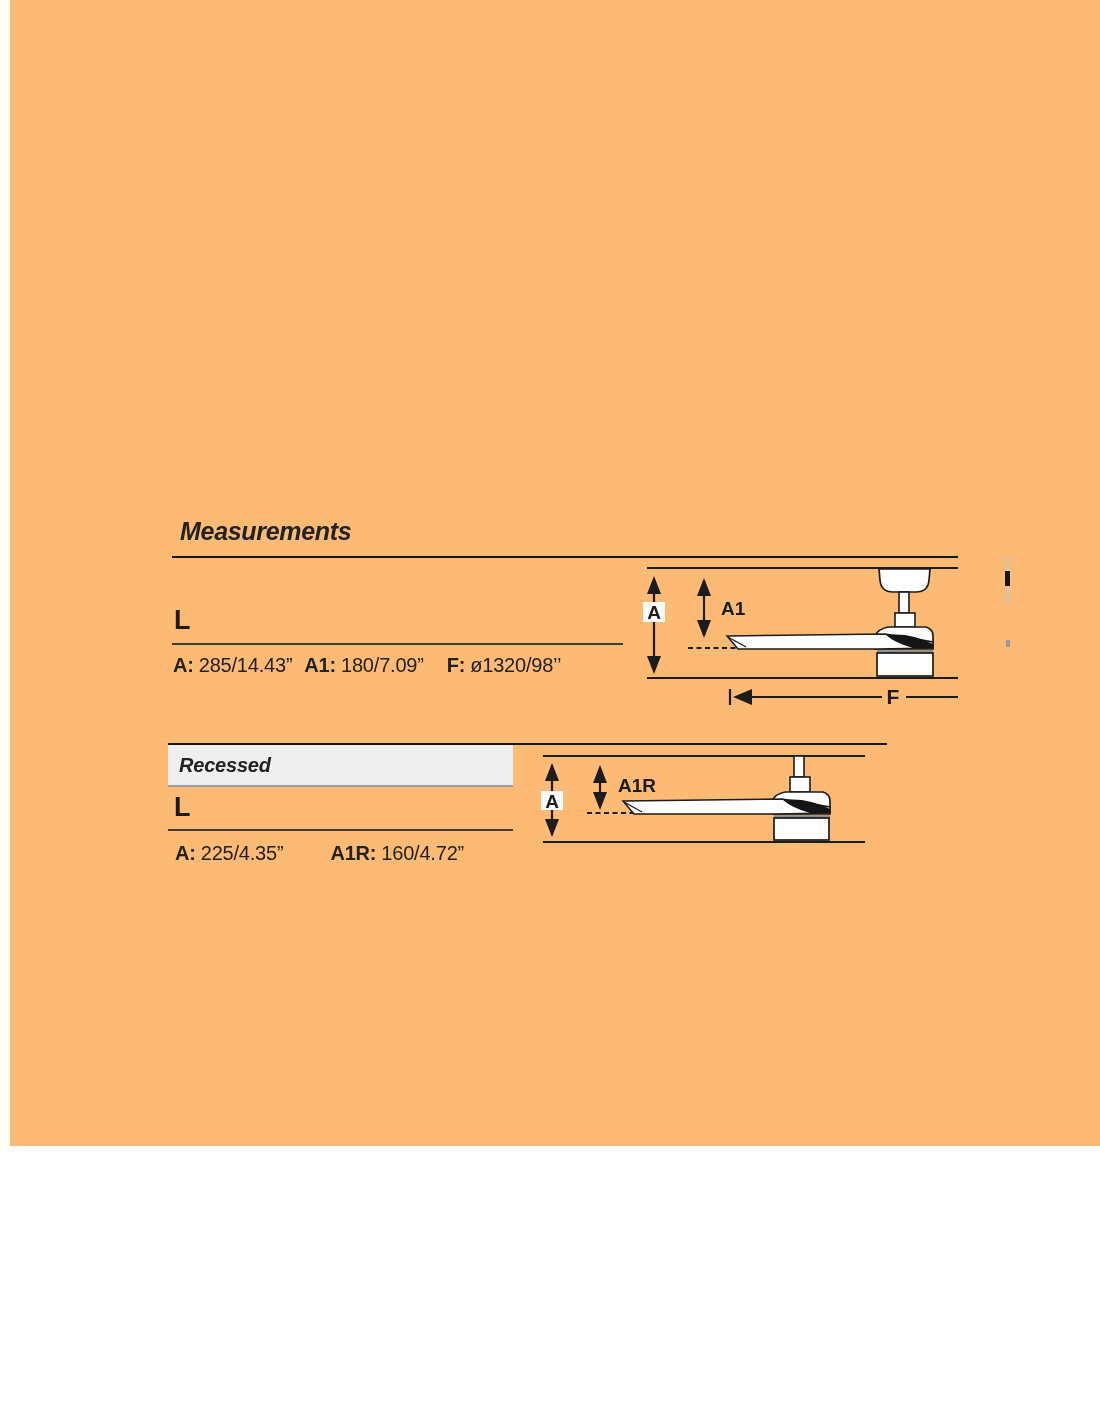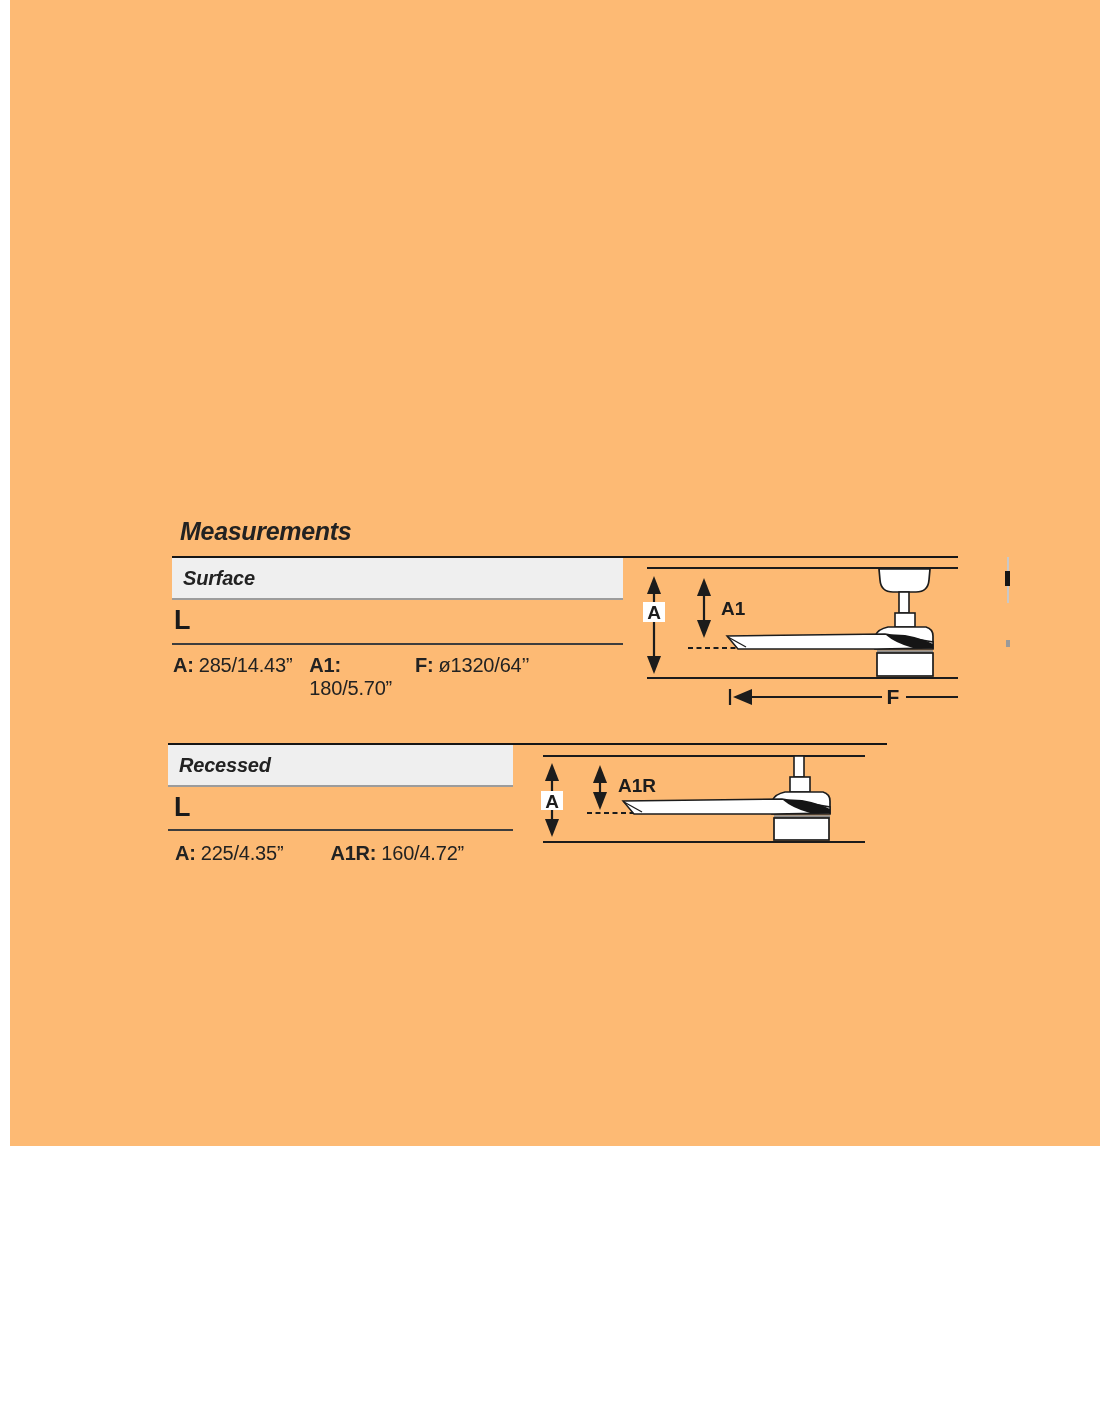--- a/index.html
+++ b/index.html
@@ -46,40 +46,37 @@
 </style>
 </head>
 <body>
 
 <div id="canvas">
 
   <div class="abs page-title" style="left:170px; top:517px;">Measurements</div>
 
   <div class="abs rule" style="left:162px; top:556px; width:786px;"></div>
 
-  <div class="abs band" style="left:162px; top:558px; width:451px; height:42px;">
-    <span class="band-label">Surface</span>
-  </div>
 
   <div class="abs model" style="left:164px; top:605px;">L</div>
 
   <div class="abs thinline" style="left:162px; top:643px; width:451px;"></div>
 
   <div class="abs values" style="left:163px; top:654px;">
     <span class="m-item" style="margin-right:12px;">
       <span class="lbl">A:</span>
       <span class="val">285/14.43”</span>
     </span>
-    <span class="m-item" style="margin-right:23px;flex-direction:column;">
+    <span class="m-item" style="margin-right:23px;">
       <span class="lbl">A1:</span>
-      <span class="val">180/5.70”</span>
+      <span class="val">180/7.09”</span>
     </span>
     <span class="m-item">
       <span class="lbl">F:</span>
-      <span class="val">ø1320/64’’</span>
+      <span class="val">ø1320/98’’</span>
     </span>
   </div>
 
   <svg class="abs" style="left:620px; top:552px;" width="340" height="158" viewBox="0 0 340 158">
     <g stroke="#1c1c1c" fill="none" stroke-width="2">
 
       <path d="M17,16 H328"></path>
 
       <path d="M17,126 H328"></path>
     </g>

